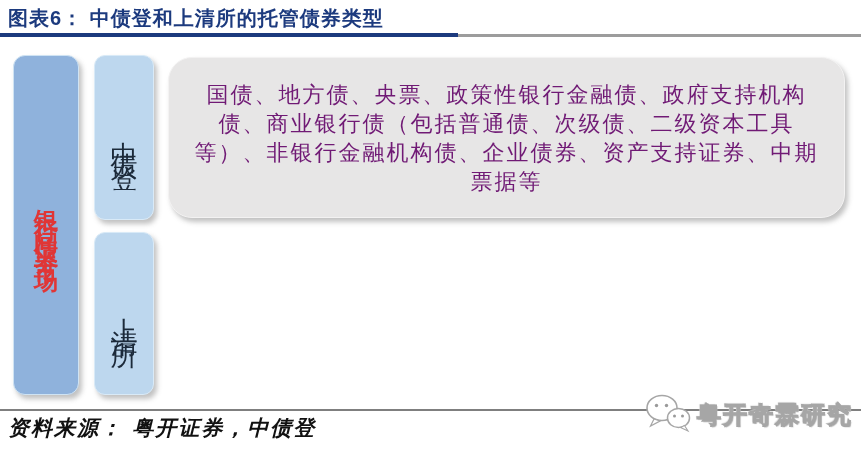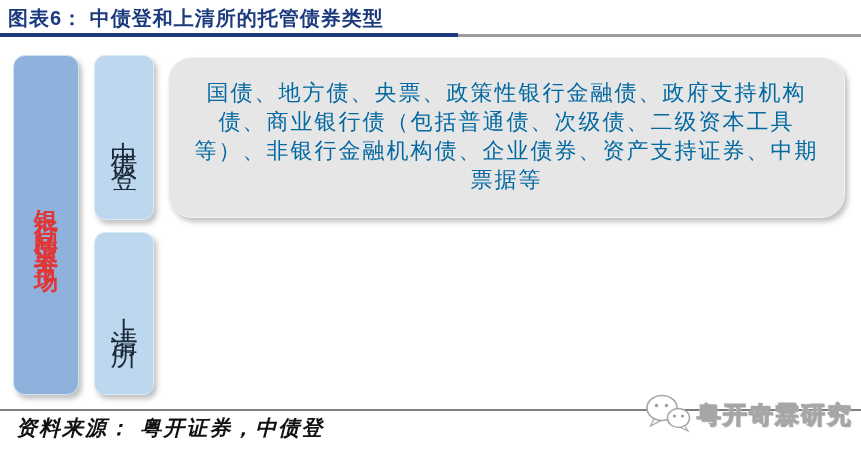--- a/index.html
+++ b/index.html
@@ -22,31 +22,31 @@
             display:flex;align-items:center;justify-content:center;}
   .inst-1{top:55px;height:163px;}
   .inst-2{top:232px;height:161px;}
   .bond-box{position:absolute;left:168px;width:677px;height:161px;background:#e7e6e6;
             border:1px solid #f3f2f2;border-radius:24px;
             box-shadow:3px 4px 5px rgba(120,120,120,0.45);
             display:flex;align-items:center;justify-content:center;box-sizing:border-box;
             padding:12px 24px;}
   .bond-1{top:57px;}
   .bond-2{top:232px;}
-  .bond-text{font-family:Liberation Mono, monospace;color:#0369a1;font-size:22px;line-height:29px;
+  .bond-text{font-family:Liberation Sans, sans-serif;color:#701a75;font-size:22px;line-height:29px;
              letter-spacing:2px;text-align:center;}
 
   .v-text{writing-mode:vertical-rl;text-orientation:upright;font-family:"DejaVu Serif",serif;}
   .market-label{color:#e03636;font-size:24px;letter-spacing:10px;font-weight:700;}
   .inst-label{color:#1c2a3a;font-size:27px;letter-spacing:12px;}
 
   
   .rule-source{position:absolute;left:0;top:409px;width:861px;height:2px;background:#7f7f7f;}
   .source-text{position:absolute;left:8px;top:414px;font-family:"DejaVu Serif",serif;
-               font-style:italic;font-weight:700;font-size:21px;color:#111111;letter-spacing:2px;margin-left:8px;}
+               font-style:italic;font-weight:700;font-size:21px;color:#111111;letter-spacing:2px;}
 
   
   .watermark{position:absolute;right:8px;top:392px;height:46px;display:flex;align-items:center;gap:6px;}
   .wm-text{font-family:Liberation Sans, sans-serif;font-weight:700;font-size:24px;letter-spacing:2px;
            color:#ffffff;-webkit-text-stroke:1.2px #a6a6a6;
            text-shadow:1px 1px 1px #bdbdbd, -1px -1px 1px #d9d9d9;white-space:nowrap;}
 </style>
 </head>
 <body>
 

